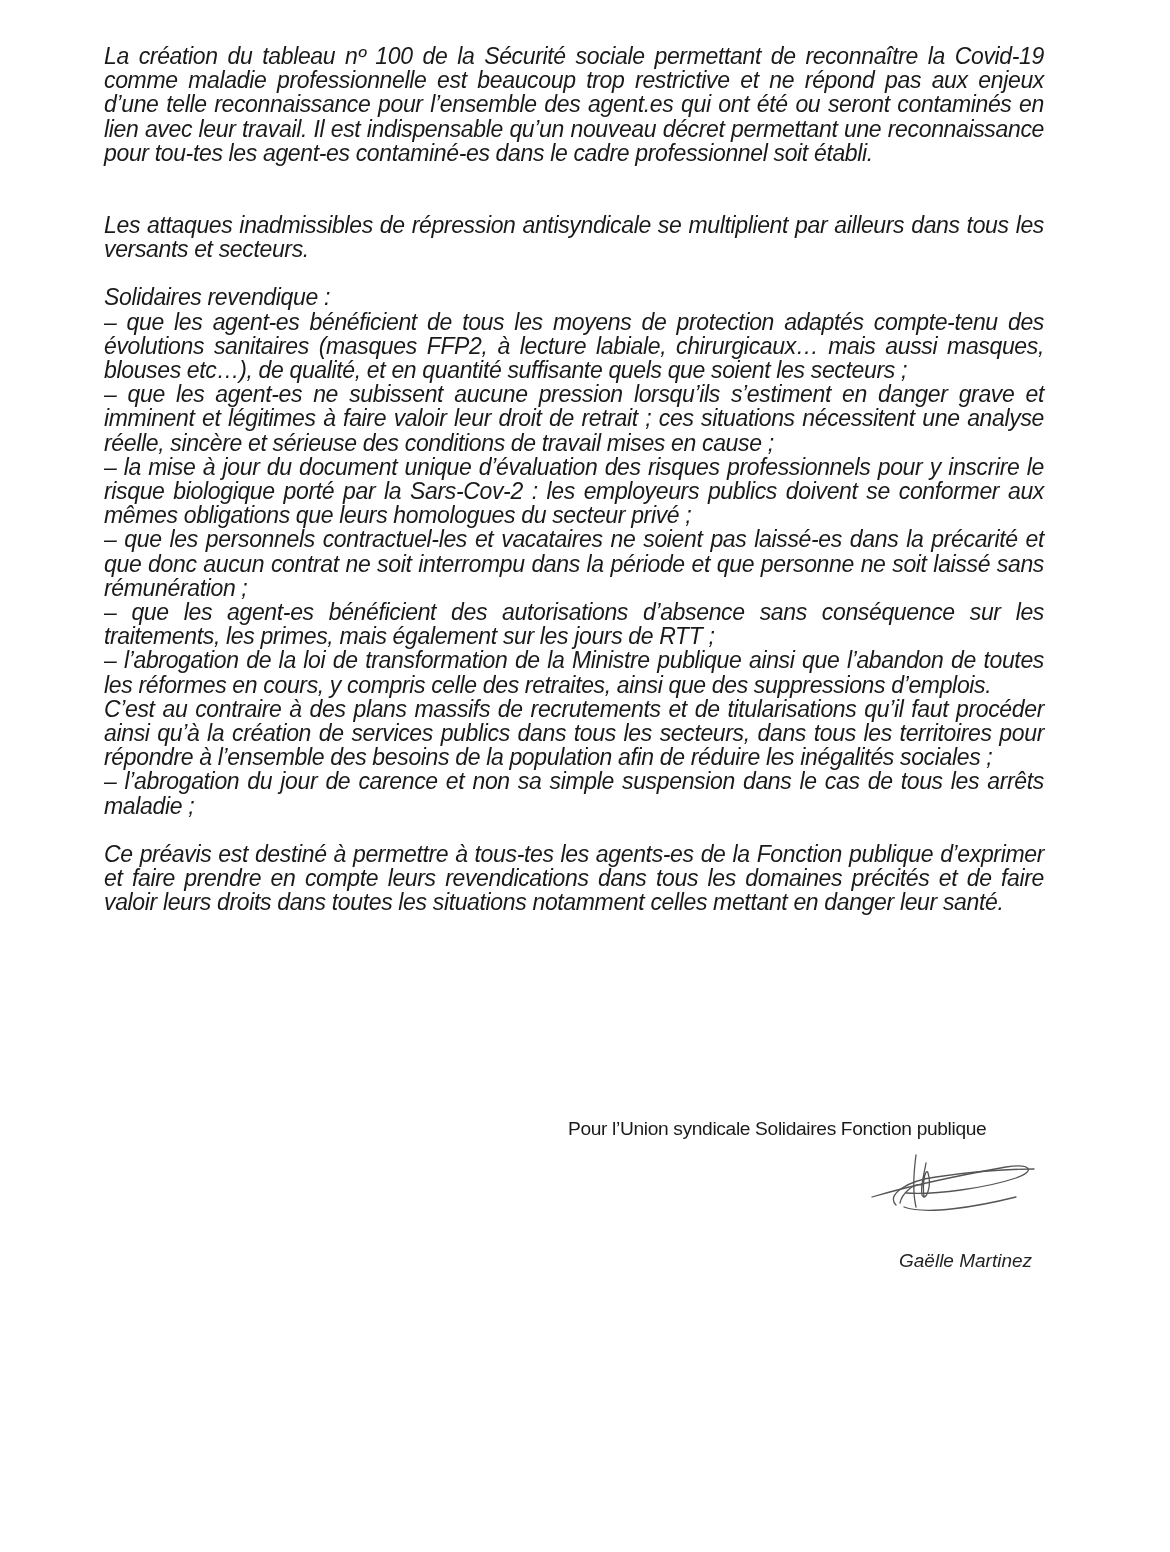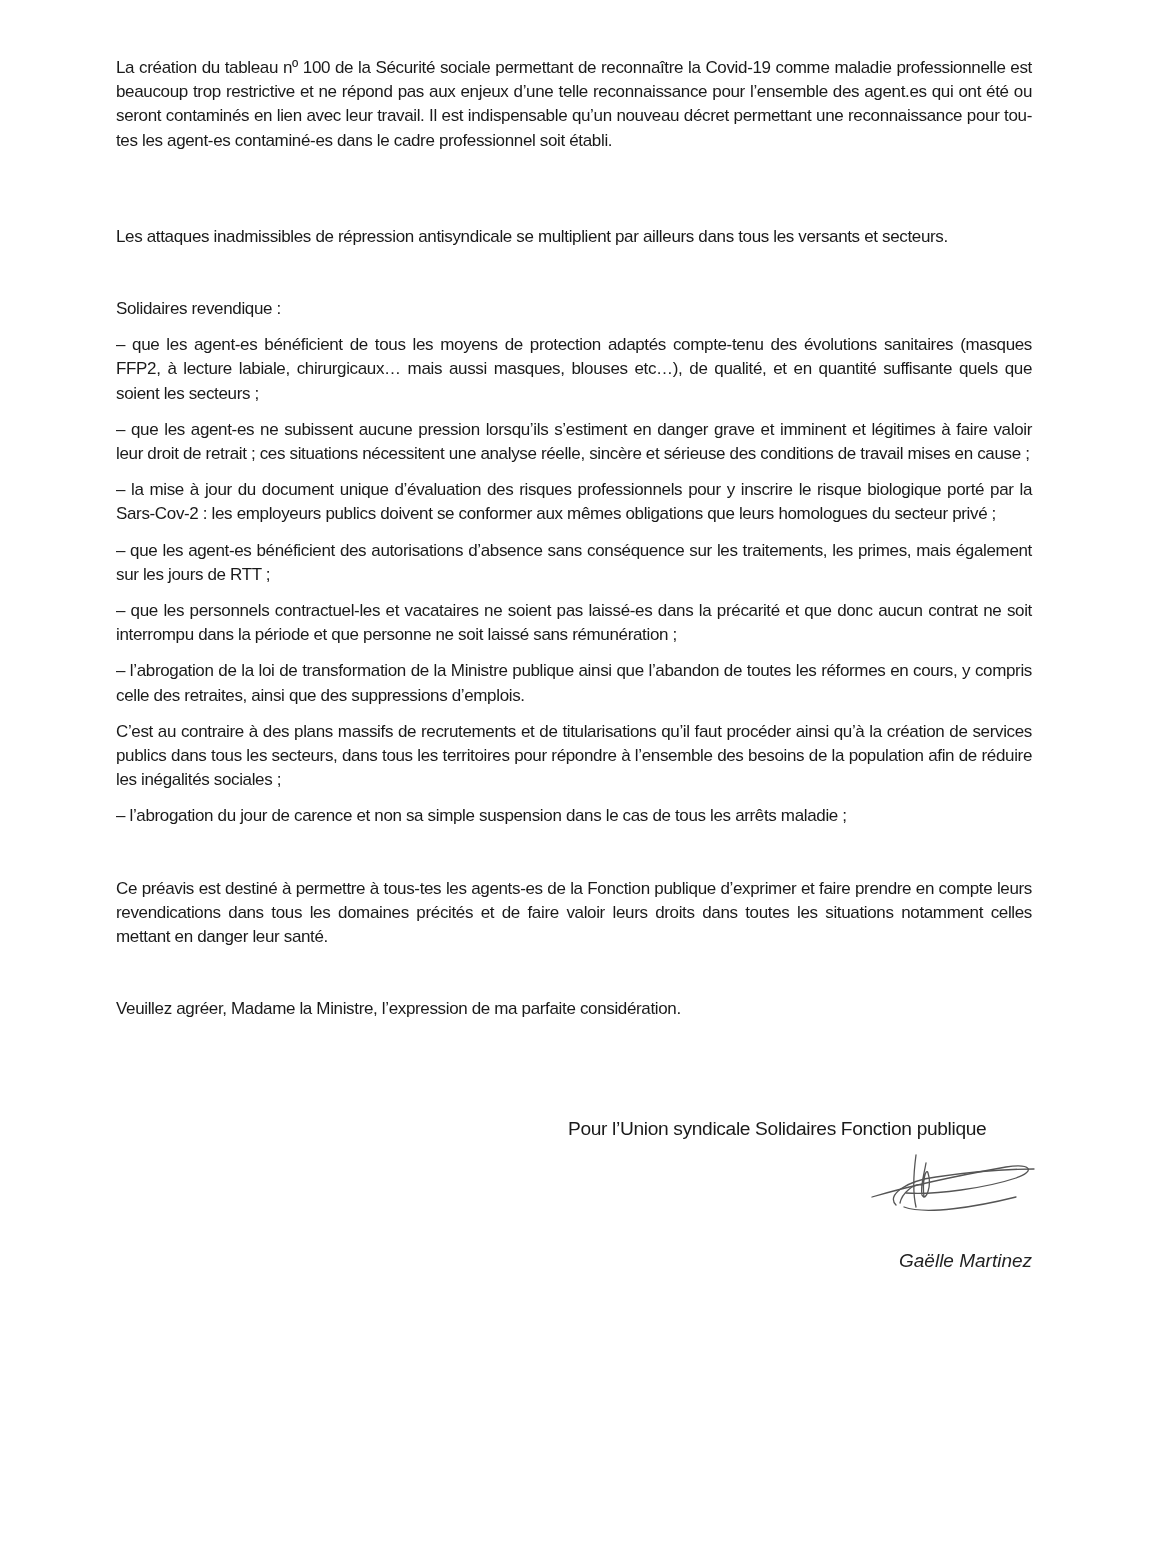--- a/index.html
+++ b/index.html
@@ -3,23 +3,24 @@
   <meta charset="utf-8">
   <style>
     html, body { margin: 0; padding: 0; background: #ffffff; }
     body {
       width: 1170px; height: 1552px; position: relative; overflow: hidden;
       font-family: "Liberation Sans", sans-serif;
       color: #1a1a1a;
     }
     .page { position: absolute; left: 104px; top: 44px; width: 940px; }
     .para {
-      font-size: 17px; line-height: 24.2px; margin: 12px;
+      font-size: 23px; line-height: 24.2px; margin: 0;
       text-align: justify; font-stretch: condensed;
       letter-spacing: -0.35px;
+      font-style: italic;
     }
     .para.last-left { text-align-last: left; }
     .gap-big { height: 48px; }
     .gap { height: 24px; }
     .closing-sig {
       position: absolute; left: 568px; top: 1118px;
       font-size: 19.2px; letter-spacing: -0.35px;
     }
     .signature {
       position: absolute; left: 866px; top: 1145px; width: 172px; height: 82px;
@@ -35,30 +36,29 @@
 <div class="page">
   <p class="para last-left">La création du tableau nº 100 de la Sécurité sociale permettant de reconnaître la Covid-19 comme maladie professionnelle est beaucoup trop restrictive et ne répond pas aux enjeux d’une telle reconnaissance pour l’ensemble des agent.es qui ont été ou seront contaminés en lien avec leur travail. Il est indispensable qu’un nouveau décret permettant une reconnaissance pour tou-tes les agent-es contaminé-es dans le cadre professionnel soit établi.</p>
   <div class="gap-big"></div>
   <p class="para last-left">Les attaques inadmissibles de répression antisyndicale se multiplient par ailleurs dans tous les versants et secteurs.</p>
   <div class="gap"></div>
   <p class="para">Solidaires revendique :</p>
   <div>
     <p class="para last-left">– que les agent-es bénéficient de tous les moyens de protection adaptés compte-tenu des évolutions sanitaires (masques FFP2, à lecture labiale, chirurgicaux… mais aussi masques, blouses etc…), de qualité, et en quantité suffisante quels que soient les secteurs ;</p>
     <p class="para last-left">– que les agent-es ne subissent aucune pression lorsqu’ils s’estiment en danger grave et imminent et légitimes à faire valoir leur droit de retrait ; ces situations nécessitent une analyse réelle, sincère et sérieuse des conditions de travail mises en cause ;</p>
     <p class="para last-left">– la mise à jour du document unique d’évaluation des risques professionnels pour y inscrire le risque biologique porté par la Sars-Cov-2 : les employeurs publics doivent se conformer aux mêmes obligations que leurs homologues du secteur privé ;</p>
+    <p class="para last-left">– que les personnels contractuel-les et vacataires ne soient pas laissé-es dans la précarité et que donc aucun contrat ne soit interrompu dans la période et que personne ne soit laissé sans rémunération ;</p>
     <p class="para last-left">– que les agent-es bénéficient des autorisations d’absence sans conséquence sur les traitements, les primes, mais également sur les jours de RTT ;</p>
-    <p class="para last-left">– que les personnels contractuel-les et vacataires ne soient pas laissé-es dans la précarité et que donc aucun contrat ne soit interrompu dans la période et que personne ne soit laissé sans rémunération ;</p>
     <p class="para last-left">– l’abrogation de la loi de transformation de la Ministre publique ainsi que l’abandon de toutes les réformes en cours, y compris celle des retraites, ainsi que des suppressions d’emplois.</p>
     <p class="para last-left">C’est au contraire à des plans massifs de recrutements et de titularisations qu’il faut procéder ainsi qu’à la création de services publics dans tous les secteurs, dans tous les territoires pour répondre à l’ensemble des besoins de la population afin de réduire les inégalités sociales ;</p>
     <p class="para last-left">– l’abrogation du jour de carence et non sa simple suspension dans le cas de tous les arrêts maladie ;</p>
   </div>
   <div class="gap"></div>
   <p class="para last-left">Ce préavis est destiné à permettre à tous-tes les agents-es de la Fonction publique d’exprimer et faire prendre en compte leurs revendications dans tous les domaines précités et de faire valoir leurs droits dans toutes les situations notamment celles mettant en danger leur santé.</p>
   <div class="gap"></div>
-  <p class="para">Veuillez agréer, Madame la Ministre, l’expression de ma parfaite considération.</p>
 </div>
 
 <div class="closing-sig">Pour l’Union syndicale Solidaires Fonction publique</div>
 
 <svg class="signature" viewBox="0 0 172 82">
   <g fill="none" stroke="#555" stroke-width="1.3" stroke-linecap="round">
     <path d="M6 52 C40 42, 95 30, 140 22 C165 18, 170 26, 150 33 C120 43, 70 50, 40 48"></path>
     <path d="M30 60 C20 50, 40 36, 70 32 C110 26, 150 24, 168 24"></path>
     <path d="M38 62 C60 70, 110 62, 150 52"></path>
     <path d="M50 10 C48 25, 46 45, 50 62"></path>

